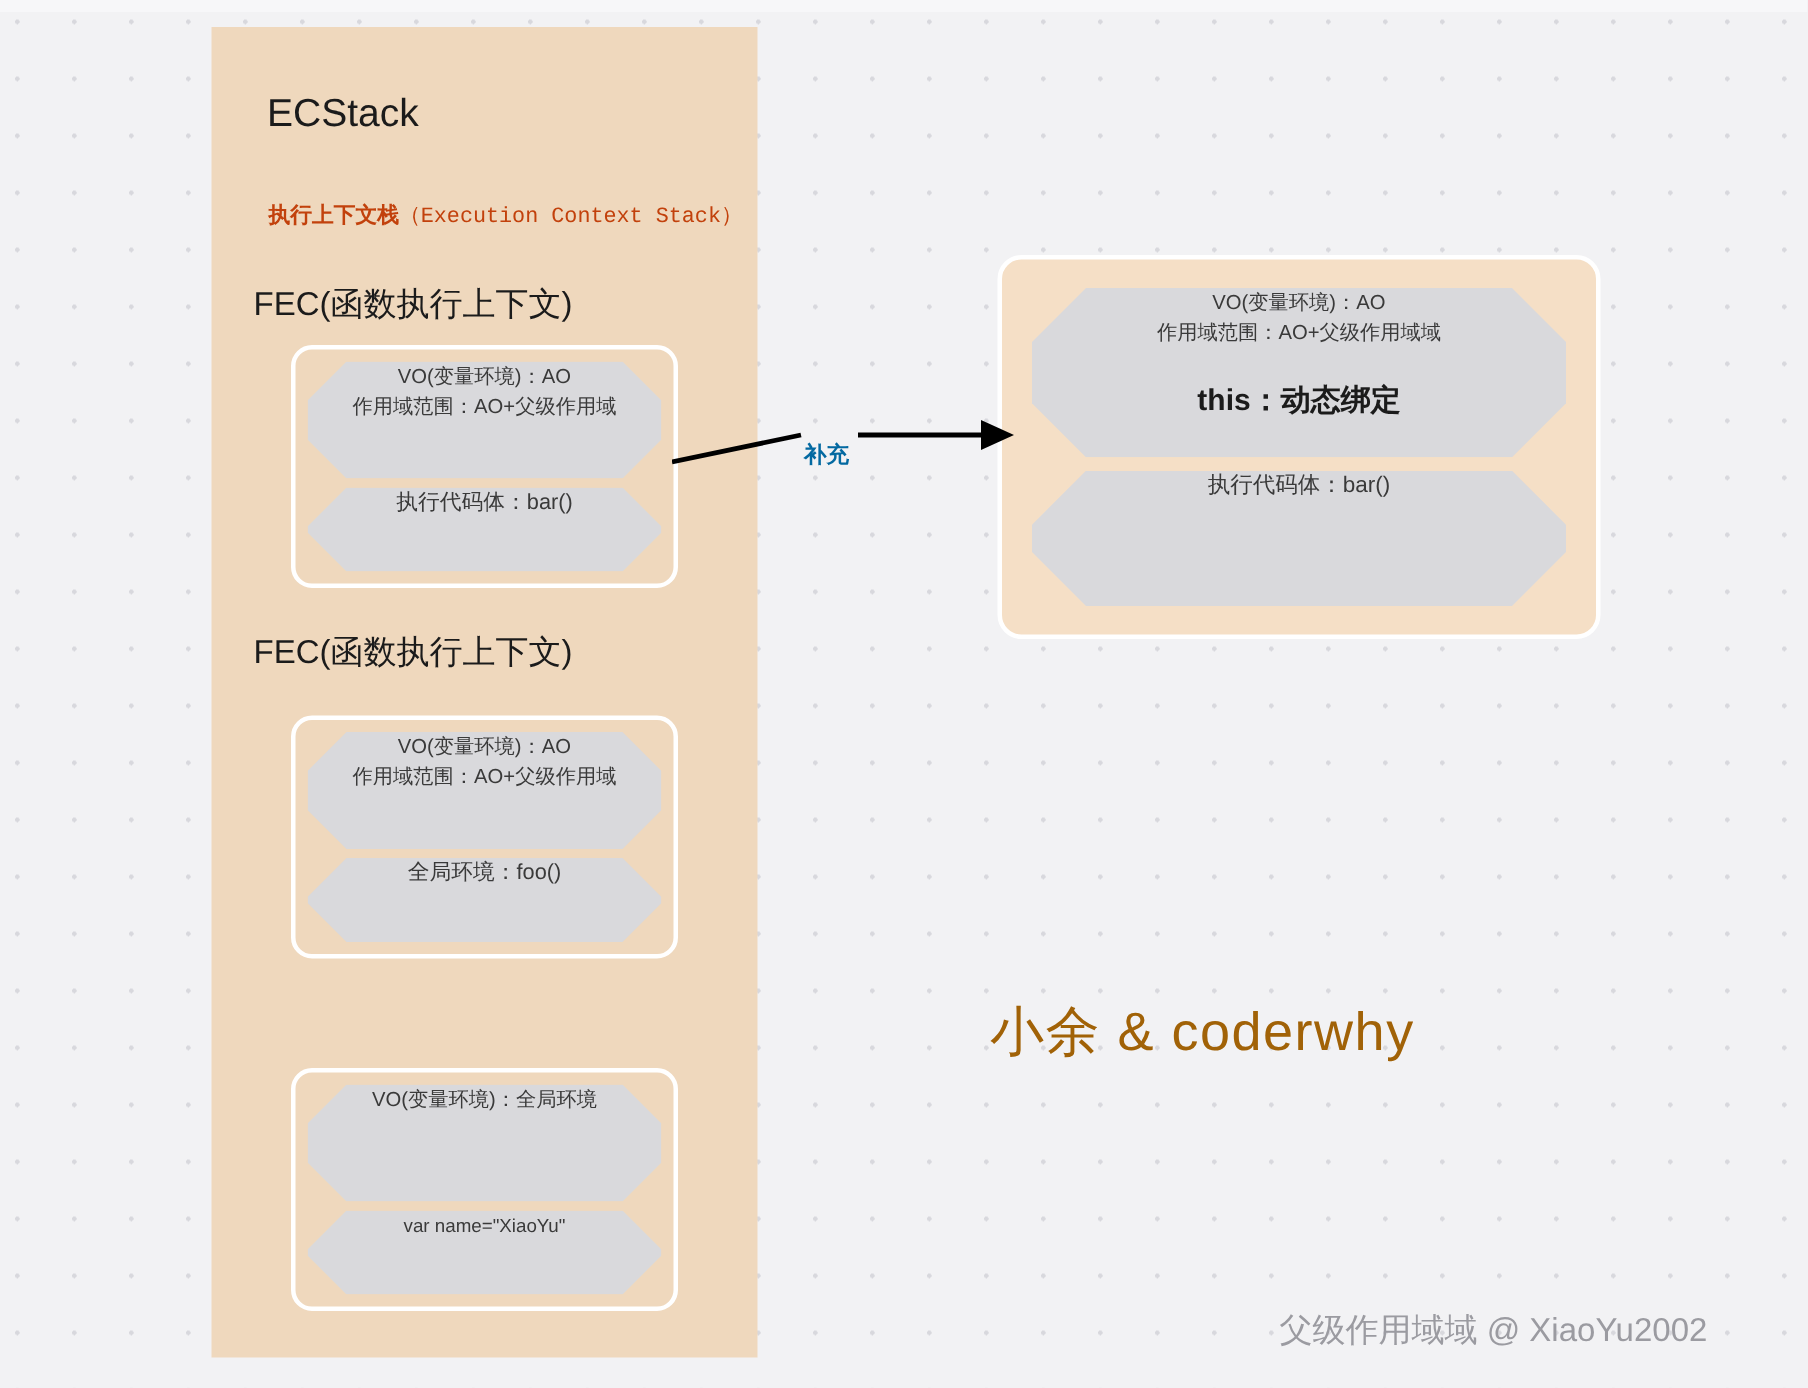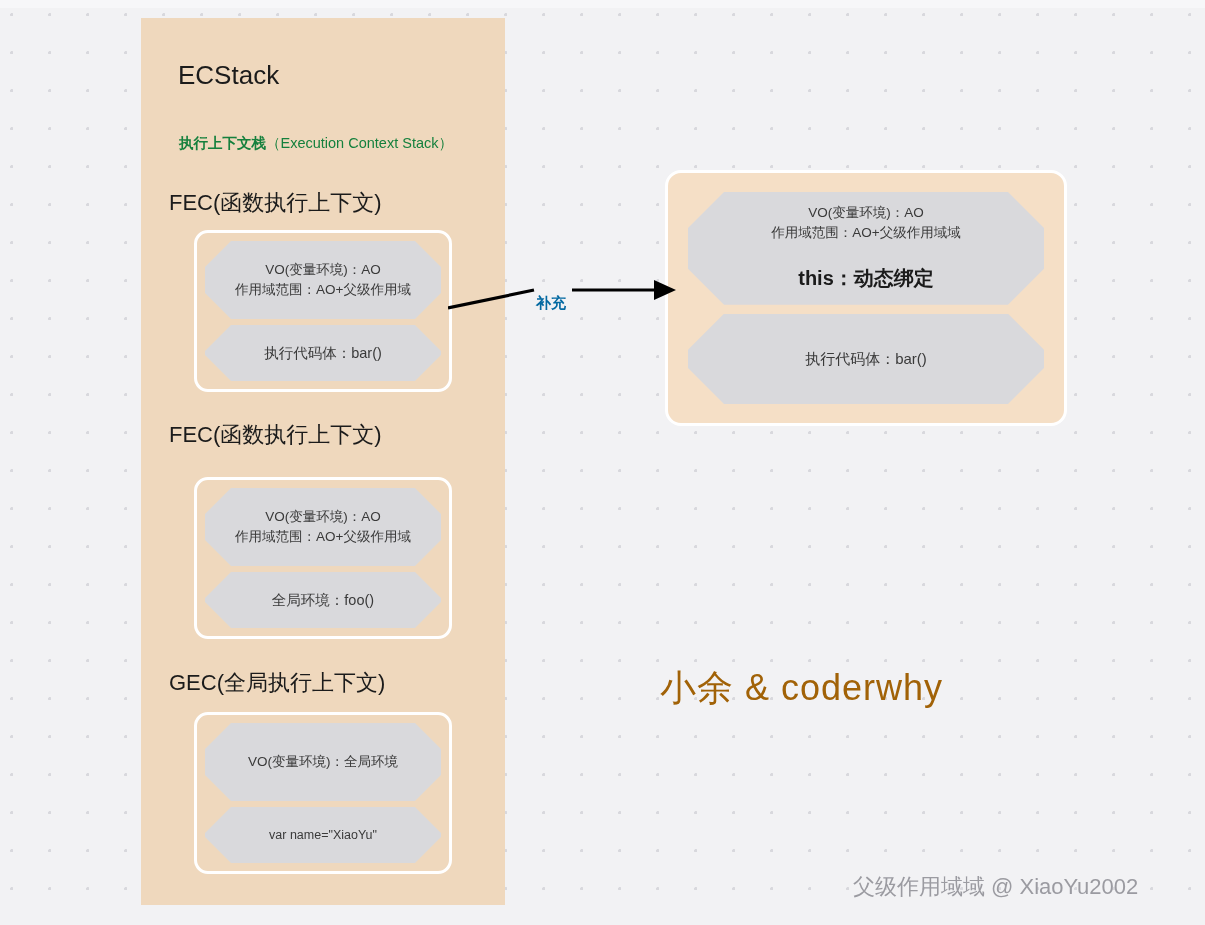--- a/index.html
+++ b/index.html
@@ -55,22 +55,23 @@
     font-size: 26px;
     color: #1b1b1b;
     letter-spacing: 0px;
     white-space: nowrap;
   }
   #ecstack-subtitle {
     position: absolute;
     left: 38px;
     top: 116px;
     font-size: 14.5px;
-    color: #15803d;
-    white-space: nowrap;
+    color: #c2410c;
+    white-space: nowrap;
+    font-family: Liberation Mono, monospace;
   }
   #ecstack-subtitle .cn {
     font-weight: bold;
   }
 
   
   .ctx-heading {
     position: absolute;
     left: 28px;
     font-size: 22px;
@@ -93,21 +94,21 @@
   }
 
   
   .oct-box {
     background: #d9d9dc;
     -webkit-clip-path: polygon(26px 0, calc(100% - 26px) 0, 100% 26px, 100% calc(100% - 26px), calc(100% - 26px) 100%, 26px 100%, 0 calc(100% - 26px), 0 26px);
     clip-path: polygon(26px 0, calc(100% - 26px) 0, 100% 26px, 100% calc(100% - 26px), calc(100% - 26px) 100%, 26px 100%, 0 calc(100% - 26px), 0 26px);
     display: flex;
     flex-direction: column;
     align-items: center;
-    justify-content: center;
+    justify-content: flex-start;
     color: #3a3a3a;
     text-align: center;
     box-sizing: border-box;
   }
   .oct-box .line {
     font-size: 13.5px;
     line-height: 20px;
     white-space: nowrap;
   }
   .oct-box .line.bold-this {
@@ -217,21 +218,20 @@
   <div class="ctx-group" style="top:459px;">
     <div class="oct-box vo-box">
       <div class="line">VO(变量环境)：AO</div>
       <div class="line">作用域范围：AO+父级作用域</div>
     </div>
     <div class="oct-box code-box">
       <div class="line">全局环境：foo()</div>
     </div>
   </div>
 
-  <div class="ctx-heading" style="top:650px;">GEC(全局执行上下文)</div>
   <div class="ctx-group" style="top:694px;">
     <div class="oct-box vo-box">
       <div class="line">VO(变量环境)：全局环境</div>
     </div>
     <div class="oct-box code-box gec-code-box">
       <div class="line">var name="XiaoYu"</div>
     </div>
   </div>
 
 </div>

